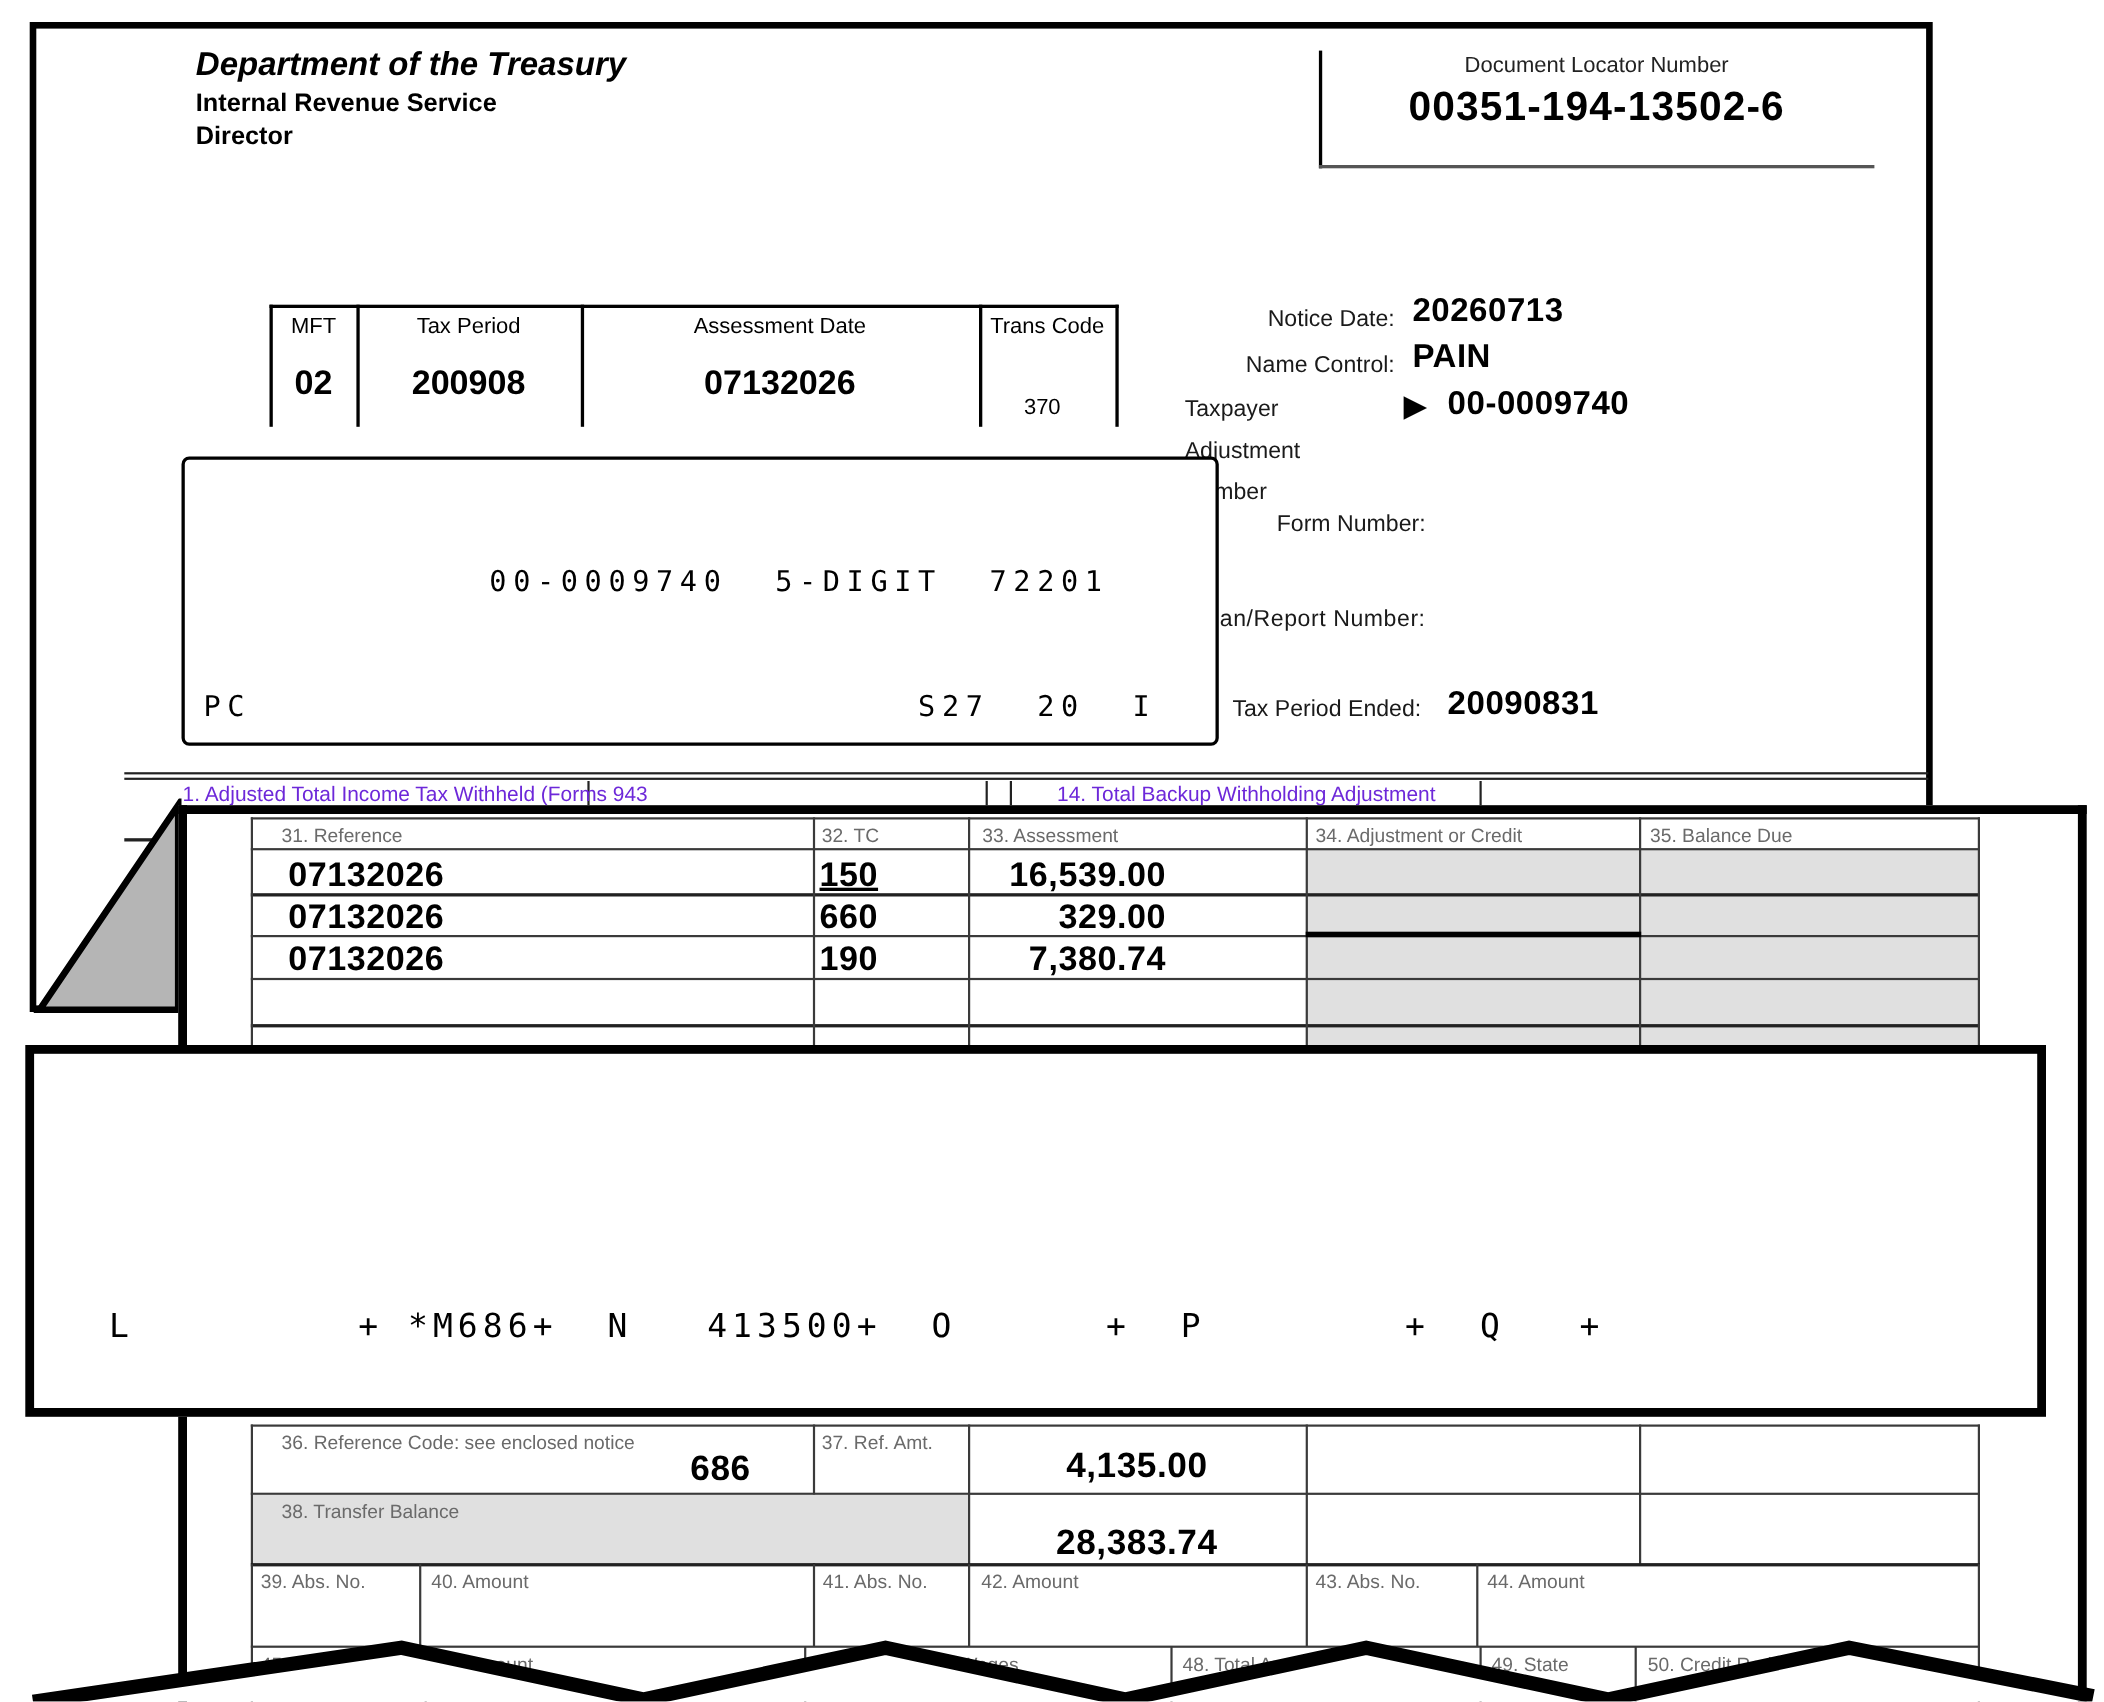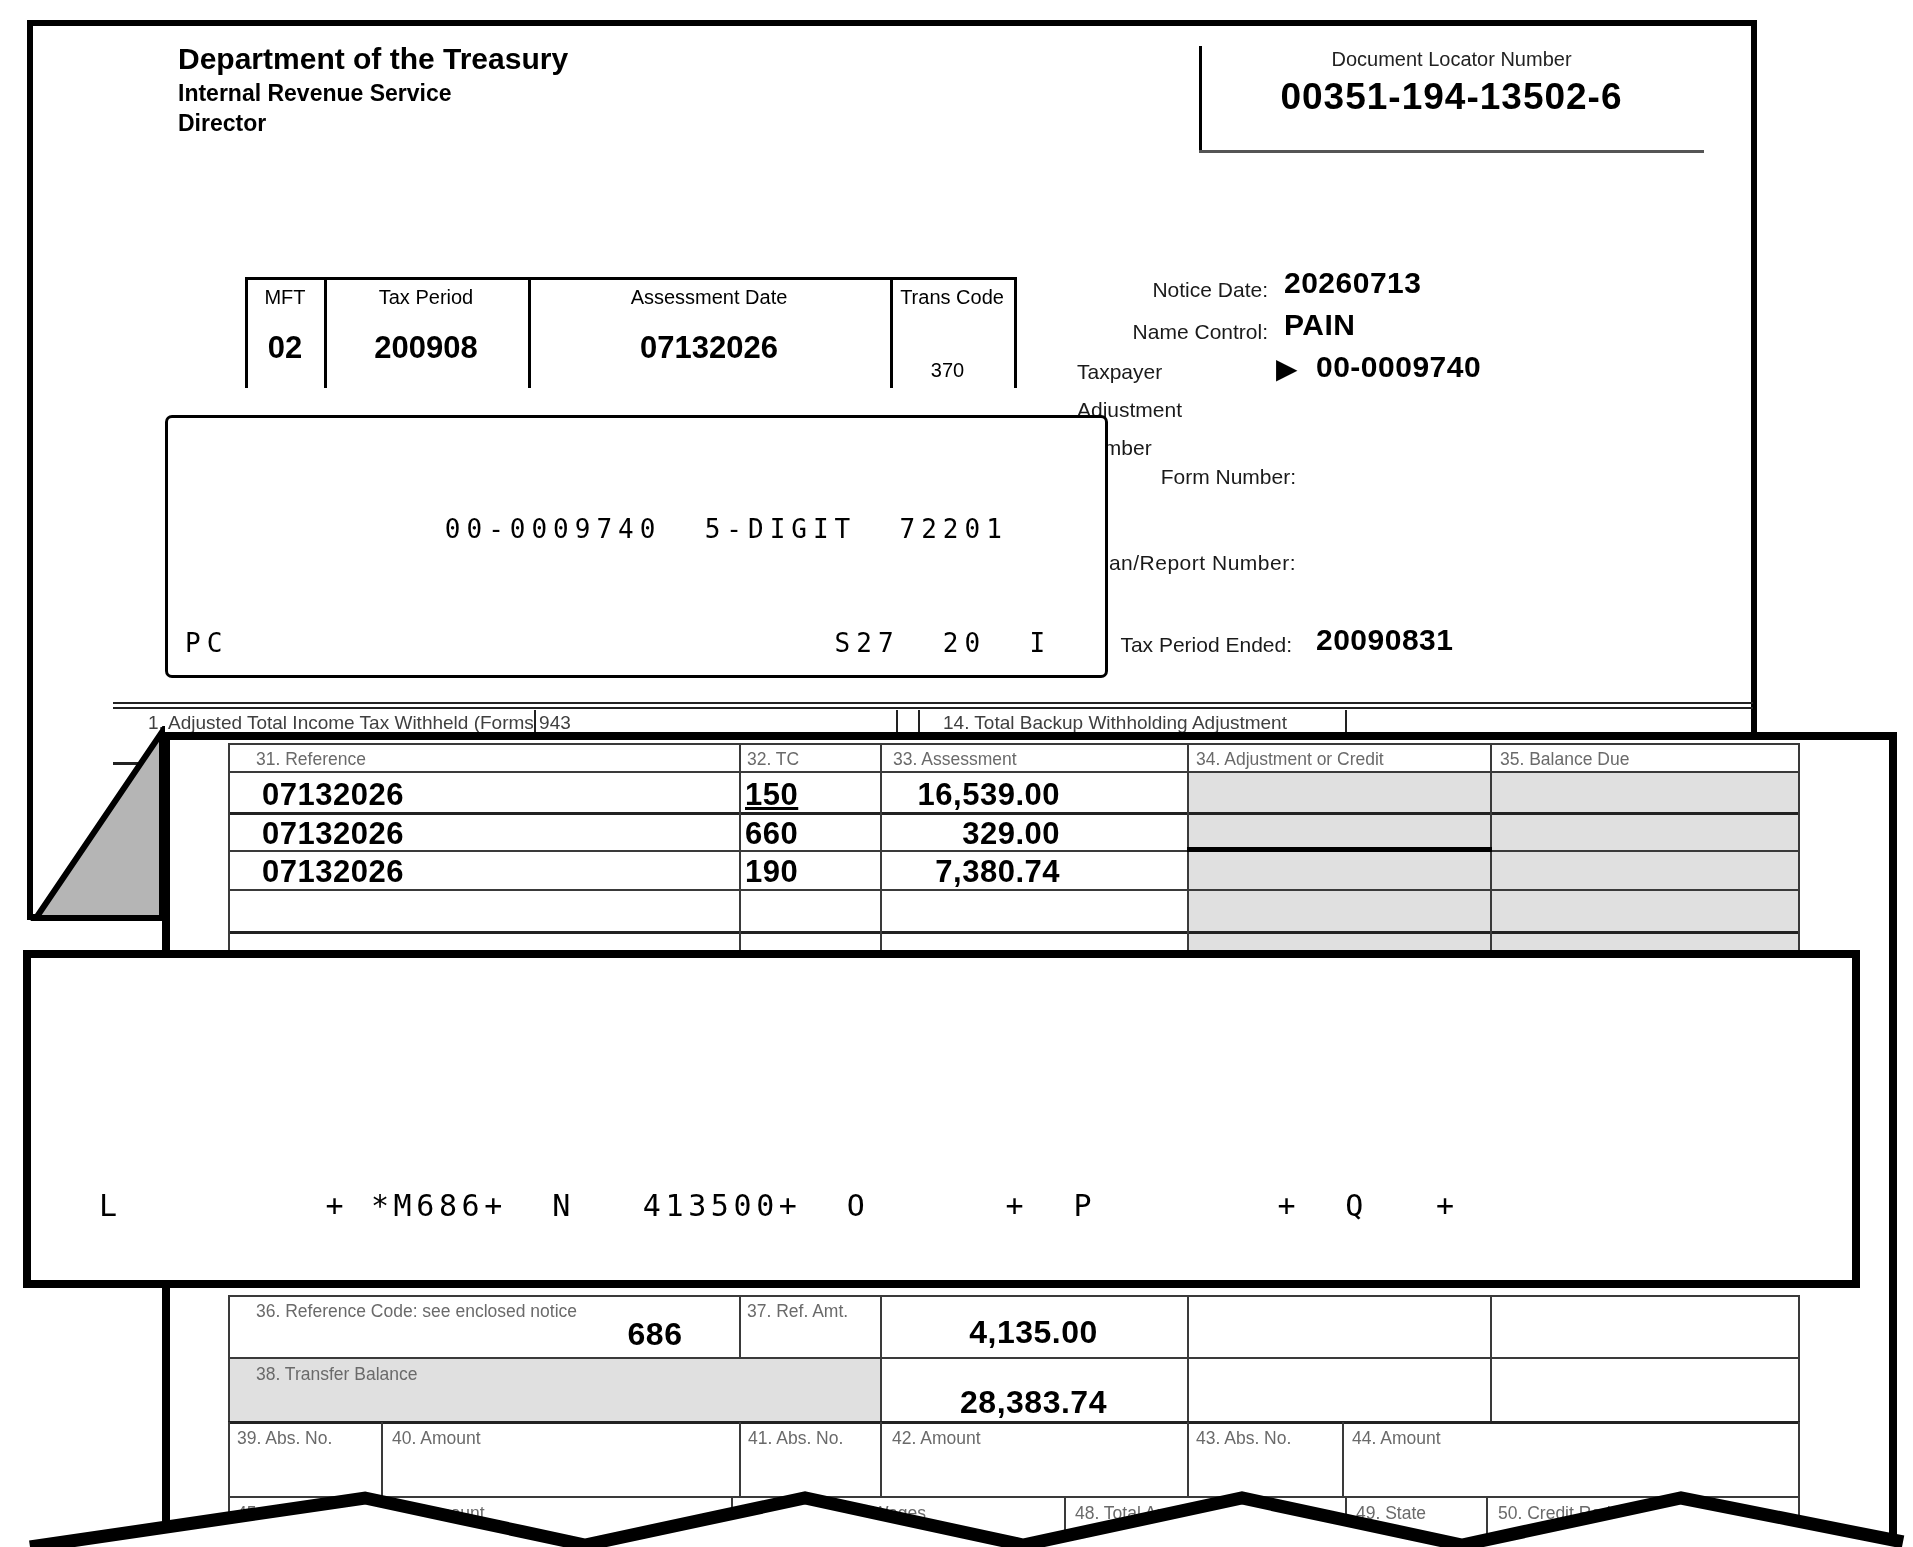--- a/index.html
+++ b/index.html
@@ -13,30 +13,30 @@
   .blk { background:#000; }
   .b1 { font-weight:bold; }
   .hdr-lbl { position:absolute; font-size:17.5px; color:#6a6a6a; white-space:nowrap; }
   .val { position:absolute; font-weight:bold; font-size:31px; white-space:nowrap; letter-spacing:0.5px; }
   .lbl { position:absolute; font-size:21px; color:#1a1a1a; white-space:nowrap; }
   .gray-cell { position:absolute; background:#e0e0e0; }
   .mono { font-family:"DejaVu Sans Mono", monospace; white-space:pre; }
   .page { position:absolute; background:#fff; }
   .ctr { text-align:center; }
   .rgt { text-align:right; }
-  .clipline { position:absolute; overflow:hidden; height:22px; font-size:19px; color:#404040; white-space:nowrap; }
+  .clipline { position:absolute; overflow:hidden; height:22px; font-size:19px; color:#6d28d9; white-space:nowrap;margin-left:18px; }
 </style>
 </head>
 <body>
 
 <div id="stage">
 
   <div class="page" style="left:27px; top:20px; width:1730px; height:900px; border:6px solid #000;"></div>
 
-  <div class="abs b1" style="left:178px; top:42px; font-size:30px;">Department of the Treasury</div>
+  <div class="abs b1" style="left:178px; top:42px; font-size:30px;font-style:italic;">Department of the Treasury</div>
   <div class="abs b1" style="left:178px; top:80px; font-size:23px;">Internal Revenue Service</div>
   <div class="abs b1" style="left:178px; top:110px; font-size:23px;">Director</div>
 
   <div class="vline blk" style="left:1199px; top:46px; width:3px; height:107px;"></div>
   <div class="hline" style="left:1199px; top:150px; width:505px; height:3px; background:#555;"></div>
   <div class="abs ctr" style="left:1199px; top:48px; width:505px; font-size:20px; color:#222;">Document Locator Number</div>
   <div class="abs ctr b1" style="left:1199px; top:76px; width:505px; font-size:37px; letter-spacing:1px;">00351-194-13502-6</div>
 
   <div class="hline blk" style="left:245px; top:277px; width:772px; height:3px;"></div>
   <div class="vline blk" style="left:245px; top:277px; width:3px; height:111px;"></div>

